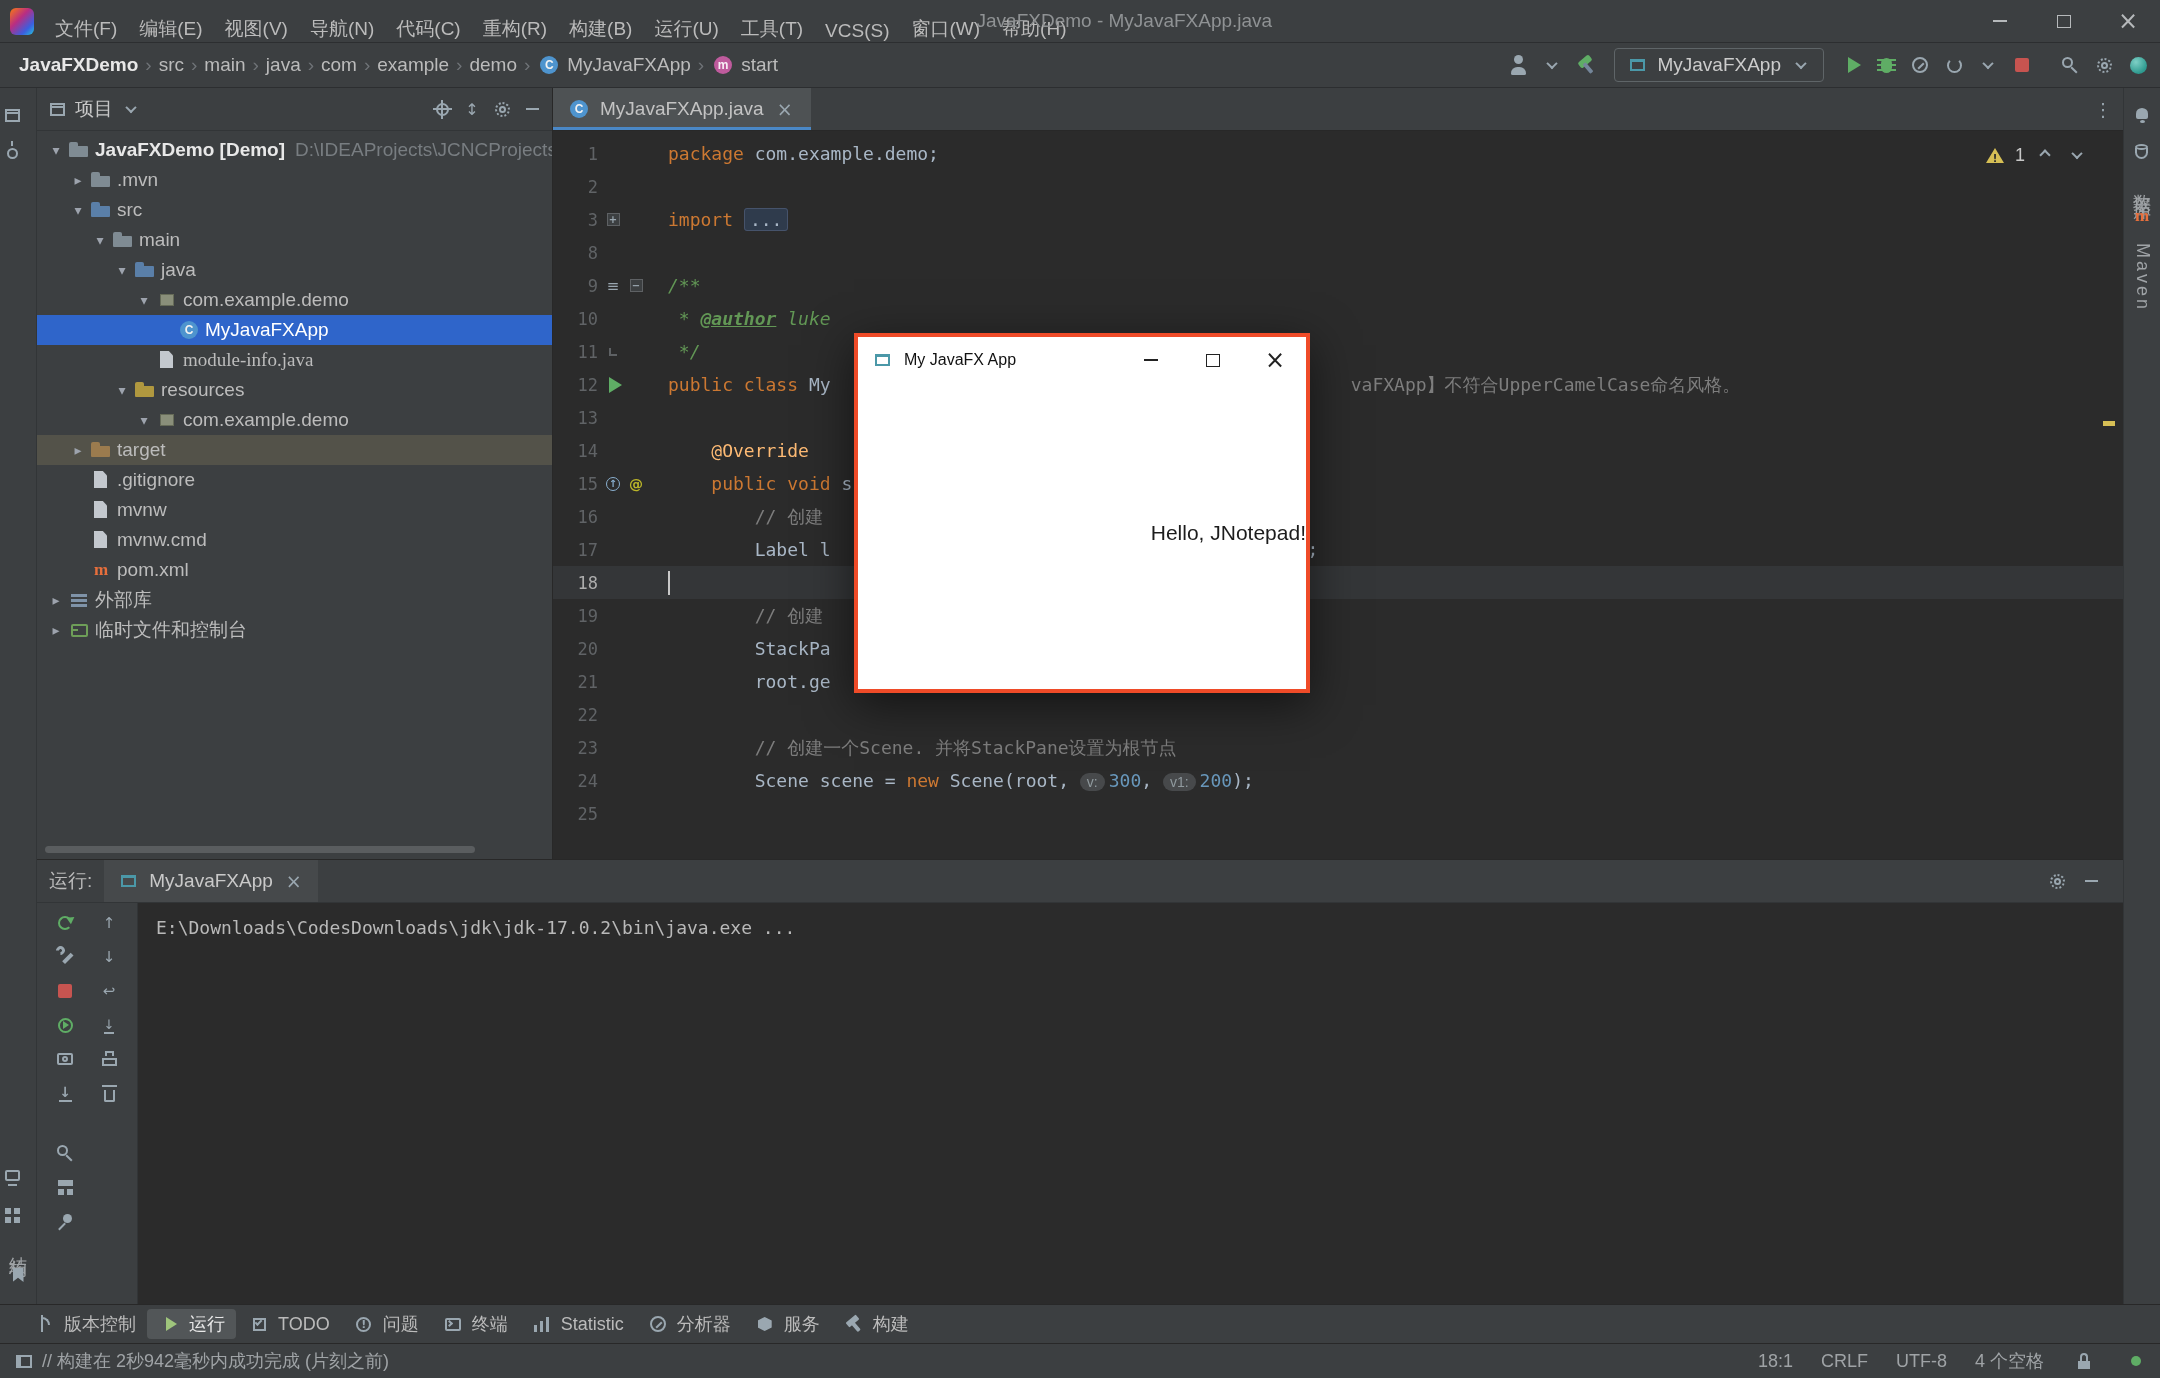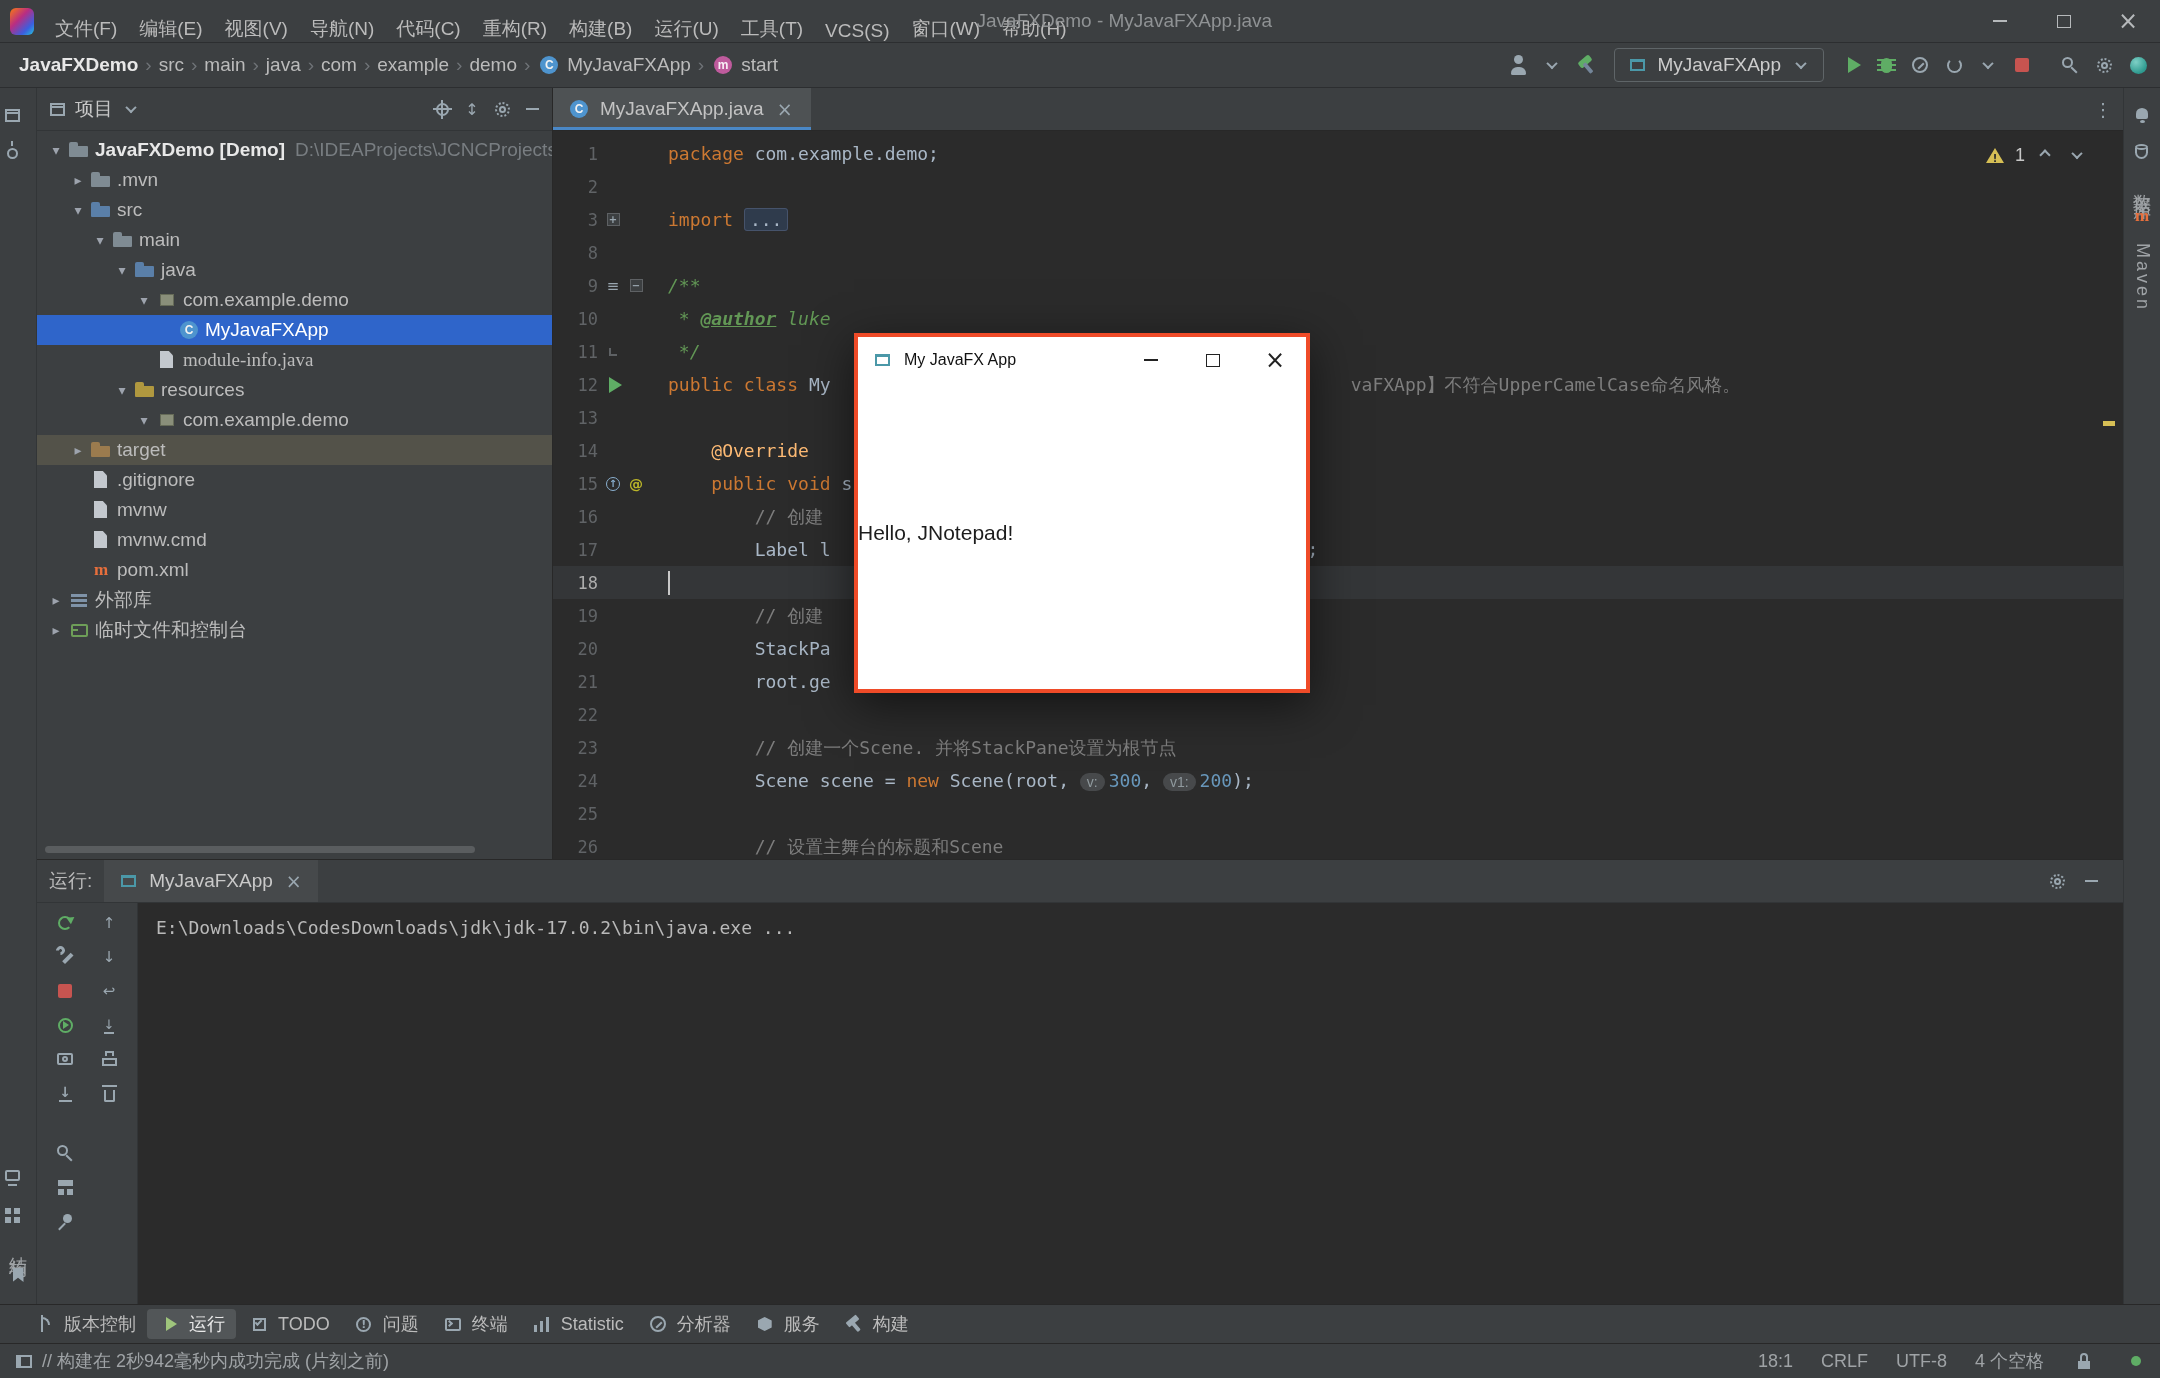--- a/index.html
+++ b/index.html
@@ -201,21 +201,21 @@
   .statusbar{height:34px;background:#3c3f41;border-top:1px solid #282828;display:flex;align-items:center;padding:0 12px;color:#9fa3a6;font-size:18px;flex:none;}
   .sb-msg{margin-left:6px;color:#9fa3a6;}
   .sb-right{margin-left:auto;display:flex;align-items:center;gap:28px;}
 
   
   .dialog{position:absolute;left:854px;top:333px;width:448px;height:352px;background:#fff;border:4px solid #ef4b28;box-shadow:0 12px 44px rgba(0,0,0,.55);z-index:50;display:flex;flex-direction:column;}
   .dlg-title{height:46px;display:flex;align-items:center;padding-left:12px;gap:10px;flex:none;}
   .dlg-title-label{font-size:16px;color:#111;}
   .dlg-btns{margin-left:auto;display:flex;height:100%;align-items:center;}
   .dlg-btns .icn{width:62px;height:100%;color:#222;}
-  .dlg-content{flex:1;display:flex;align-items:center;justify-content:flex-start;font-size:21px;color:#1d1d1d;padding-bottom:6px;}
+  .dlg-content{flex:1;display:flex;align-items:center;justify-content:flex-end;font-size:21px;color:#1d1d1d;padding-bottom:6px;}
 </style>
 </head>
 <body>
 
 <div id="app">
 
   <div class="titlebar">
     <span class="icn i-idea-logo-icon" style="margin:0 10px;"></span>
     <div class="menus" id="menus">
         <span class="menu-item">文件(F)</span>
@@ -592,27 +592,20 @@
                   <span class="gicons"></span>
                 </div>
                 <div class="codetext"><span class="s-pl">        Scene scene = </span><span class="s-kw">new</span><span class="s-pl"> Scene(root, </span><span class="s-hint">v:</span><span class="s-num">300</span><span class="s-pl">, </span><span class="s-hint">v1:</span><span class="s-num">200</span><span class="s-pl">);</span></div>
               </div>
               <div class="code-line">
                 <div class="gutter">
                   <span class="gnum">25</span>
                   <span class="gicons"></span>
                 </div>
                 <div class="codetext"></div>
-              </div>
-              <div class="code-line">
-                <div class="gutter">
-                  <span class="gnum">26</span>
-                  <span class="gicons"></span>
-                </div>
-                <div class="codetext"><span class="s-pl">        </span><span class="s-cm">// 设置主舞台的标题和Scene</span></div>
               </div>
             </div>
         </div>
       </div>
 
       <div class="run-panel">
         <div class="run-header">
           <span class="run-label">运行:</span>
           <div class="run-tab">
             <span class="icn i-app-icon"></span>

